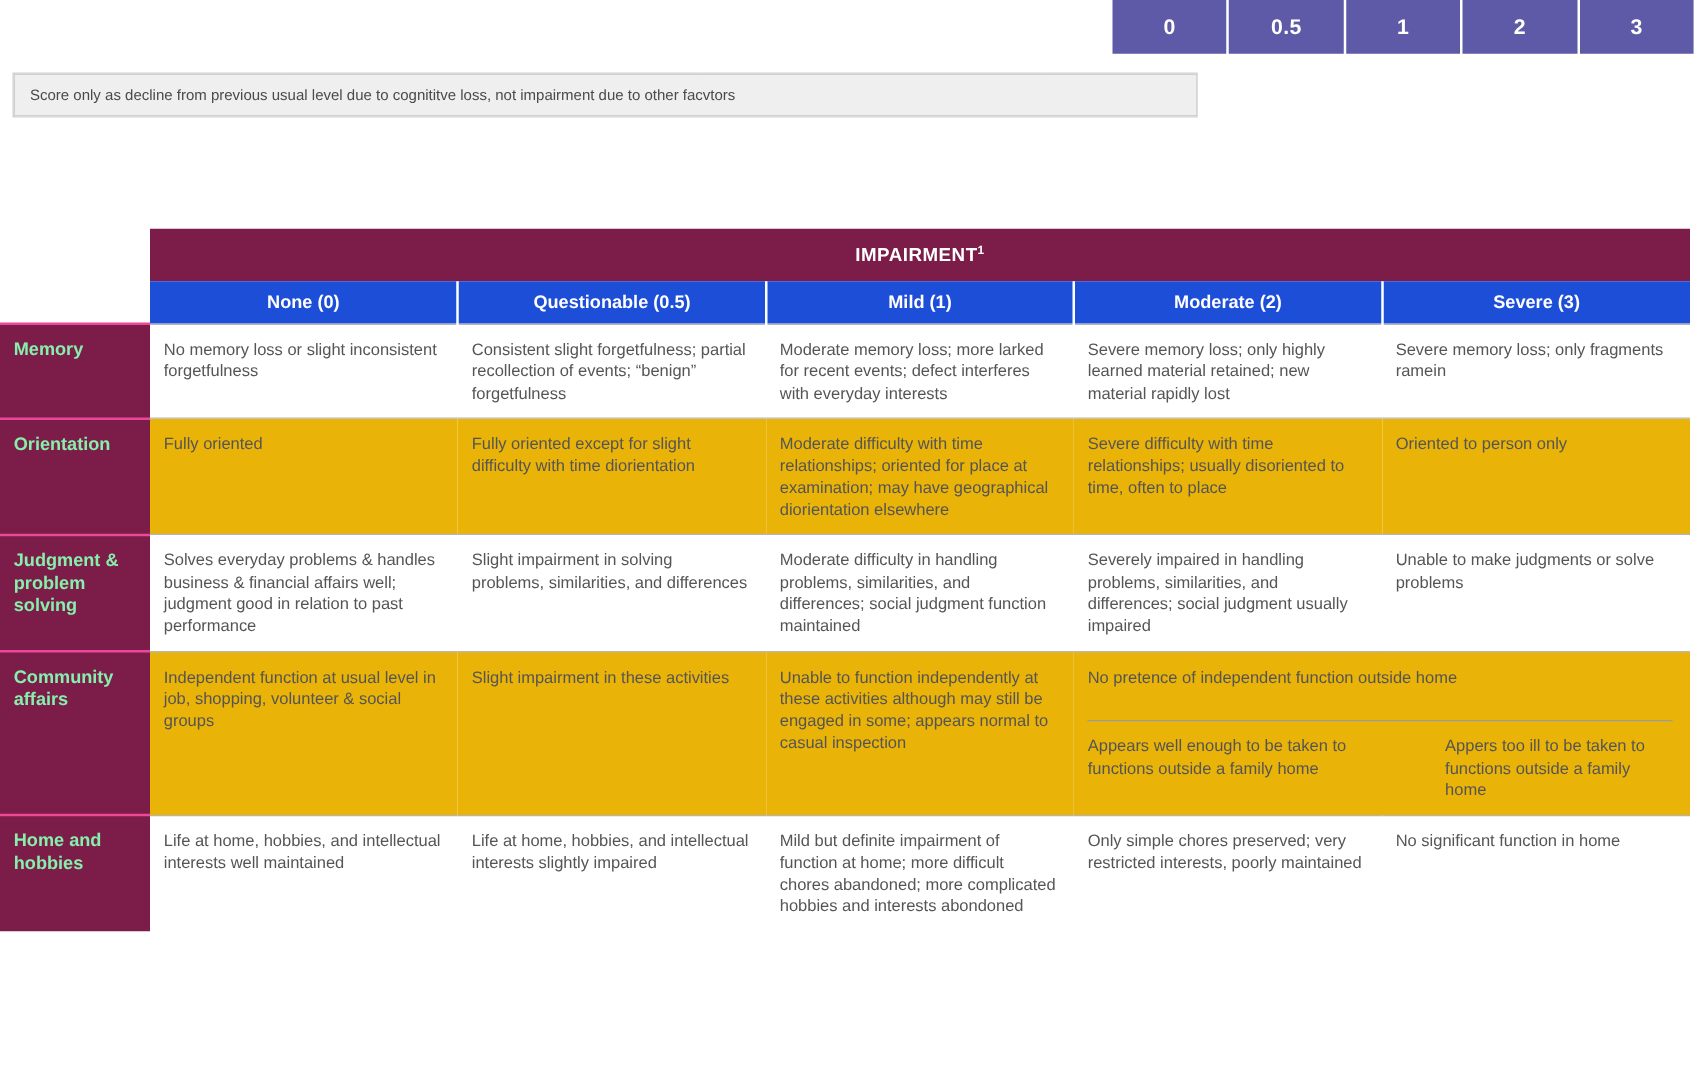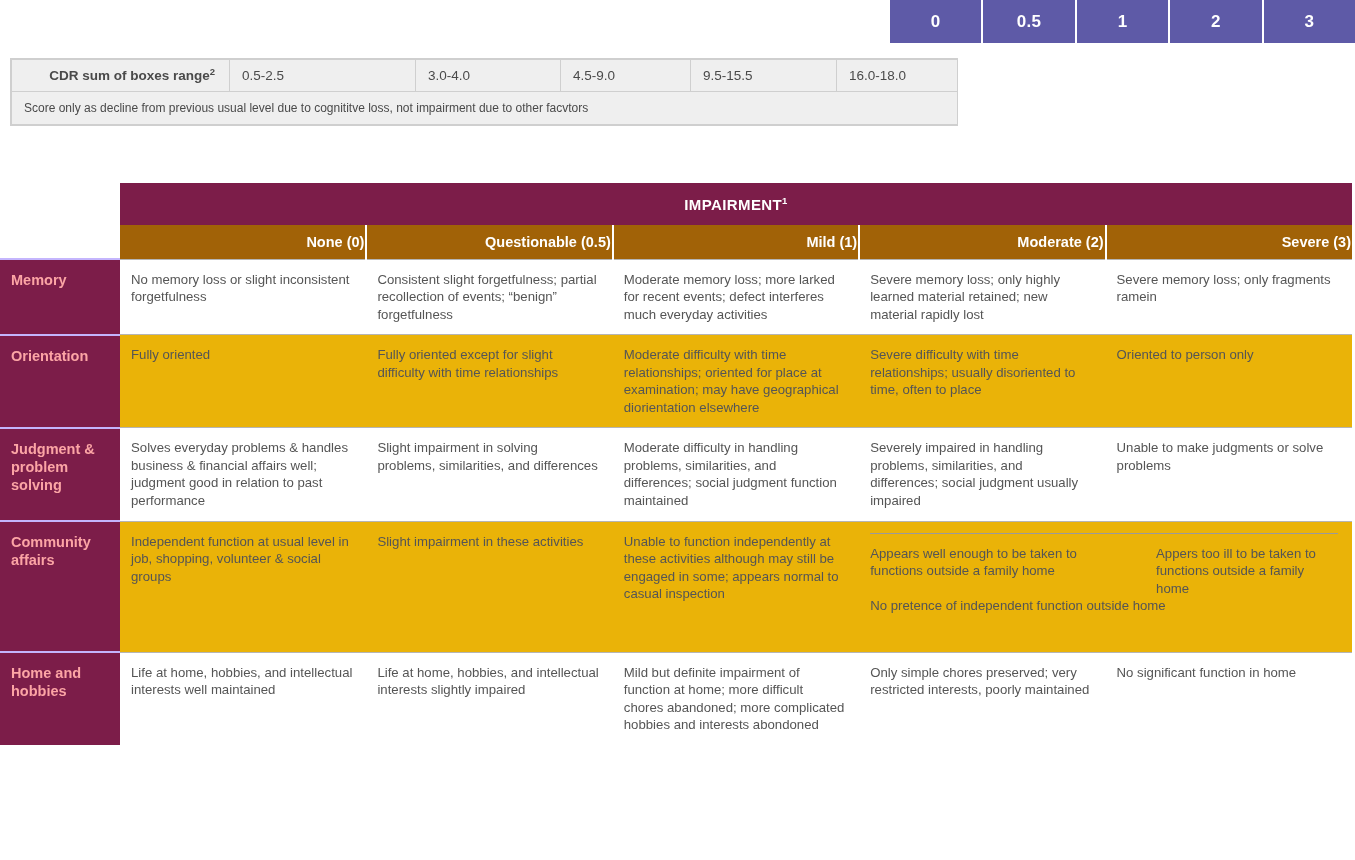--- a/index.html
+++ b/index.html
@@ -60,34 +60,34 @@
 
   .banner {
     background: #7c1d49; color: #ffffff;
     text-align: center; font-weight: bold;
     font-size: 15px; letter-spacing: .4px;
     height: 42px; vertical-align: middle;
   }
   .spacer-cell { background: #ffffff; border: none; }
 
   .colhead {
-    background: #a16207; color: #ffffff;
-    text-align: right; font-weight: bold;
+    background: #1d4ed8; color: #ffffff;
+    text-align: center; font-weight: bold;
     font-size: 14.5px; height: 34px;
     border-left: 2px solid #ffffff;
     vertical-align: middle;
   }
 
   .rowlabel {
-    background: #7c1d49; color: #fca5a5;
+    background: #7c1d49; color: #86efac;
     font-weight: bold; font-size: 14.5px;
     vertical-align: top;
     padding: 11px 0 11px 11px;
     line-height: 1.25;
-    border-top: 2px solid #c4b5fd;
+    border-top: 2px solid #ec4899;
   }
   .cell {
     vertical-align: top;
     font-size: 13.2px; color: #555555;
     line-height: 1.33;
     padding: 11px 14px 11px 11px;
     border-top: 1px solid #b5b5b5;
   }
   .cell.first { border-left: none; }
   .stripe-gray .cell, .stripe-gray .merged { background: #eab308; }
@@ -127,28 +127,20 @@
     <table class="cdr-table">
       <colgroup>
         <col style="width:218px">
         <col style="width:186px">
         <col style="width:145px">
         <col style="width:130px">
         <col style="width:146px">
         <col style="width:121px">
       </colgroup>
       <tbody>
-        <tr class="cdr-row-a">
-          <td class="cdr-head"><span>CDR sum of boxes range</span><sup>2</sup></td>
-          <td>0.5-2.5</td>
-          <td>3.0-4.0</td>
-          <td>4.5-9.0</td>
-          <td>9.5-15.5</td>
-          <td>16.0-18.0</td>
-        </tr>
         <tr class="cdr-note">
           <td colspan="6">Score only as decline from previous usual level due to cognititve loss, not impairment due to other facvtors</td>
         </tr>
       </tbody>
     </table>
   </div>
 
   <div class="main-wrap">
     <table class="main-table">
       <colgroup>
@@ -172,29 +164,29 @@
           <td class="colhead">Questionable (0.5)</td>
           <td class="colhead">Mild (1)</td>
           <td class="colhead">Moderate (2)</td>
           <td class="colhead">Severe (3)</td>
         </tr>
 
         <tr class="stripe-white">
           <td class="rowlabel">Memory</td>
           <td class="cell first">No memory loss or slight inconsistent forgetfulness</td>
           <td class="cell">Consistent slight forgetfulness; partial recollection of events; “benign” forgetfulness</td>
-          <td class="cell">Moderate memory loss; more larked for recent events; defect interferes much everyday activities</td>
+          <td class="cell">Moderate memory loss; more larked for recent events; defect interferes with everyday interests</td>
           <td class="cell">Severe memory loss; only highly learned material retained; new material rapidly lost</td>
           <td class="cell">Severe memory loss; only fragments ramein</td>
         </tr>
 
         <tr class="stripe-gray">
           <td class="rowlabel">Orientation</td>
           <td class="cell first">Fully oriented</td>
-          <td class="cell">Fully oriented except for slight difficulty with time relationships</td>
+          <td class="cell">Fully oriented except for slight difficulty with time diorientation</td>
           <td class="cell">Moderate difficulty with time relationships; oriented for place at examination; may have geographical diorientation elsewhere</td>
           <td class="cell">Severe difficulty with time relationships; usually disoriented to time, often to place</td>
           <td class="cell">Oriented to person only</td>
         </tr>
 
         <tr class="stripe-white">
           <td class="rowlabel">Judgment &amp; problem solving</td>
           <td class="cell first">Solves everyday problems &amp; handles business &amp; financial affairs well; judgment good in relation to past performance</td>
           <td class="cell">Slight impairment in solving problems, similarities, and differences</td>
           <td class="cell">Moderate difficulty in handling problems, similarities, and differences; social judgment function maintained</td>
@@ -208,25 +200,25 @@
           <td class="cell">Slight impairment in these activities</td>
           <td class="cell">Unable to function independently at these activities although may still be engaged in some; appears normal to casual inspection</td>
           <td class="merged" colspan="2">
             <table class="nest">
               <colgroup>
                   <col style="width:50%">
                   <col style="width:50%">
                 </colgroup>
               <tbody>
                 <tr>
+                  <td class="top" colspan="2">No pretence of independent function outside home</td>
+                </tr>
+                <tr>
                   <td class="bot">Appears well enough to be taken to functions outside a family home</td>
                   <td class="bot right">Appers too ill to be taken to functions outside a family home</td>
-                </tr>
-                <tr>
-                  <td class="top" colspan="2">No pretence of independent function outside home</td>
                 </tr>
               </tbody>
             </table>
           </td>
         </tr>
 
         <tr class="stripe-white">
           <td class="rowlabel">Home and hobbies</td>
           <td class="cell first">Life at home, hobbies, and intellectual interests well maintained</td>
           <td class="cell">Life at home, hobbies, and intellectual interests slightly impaired</td>

